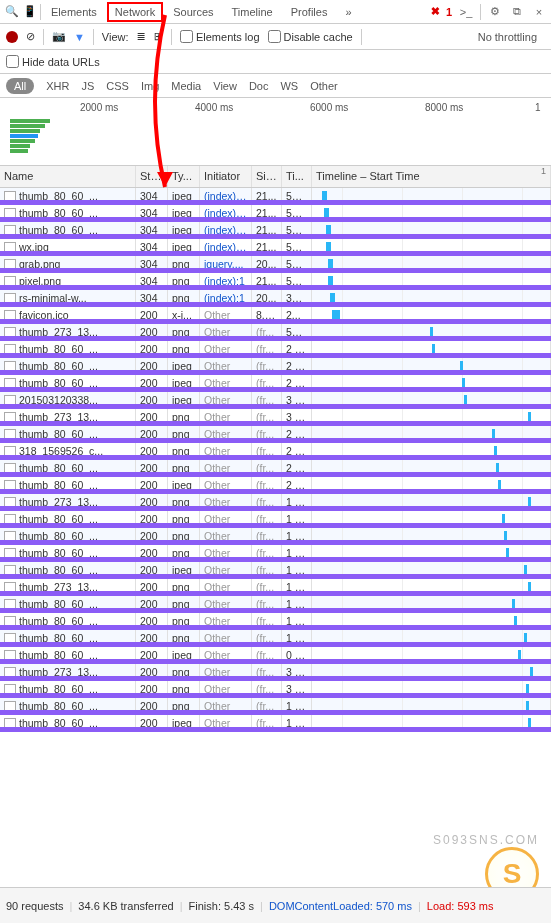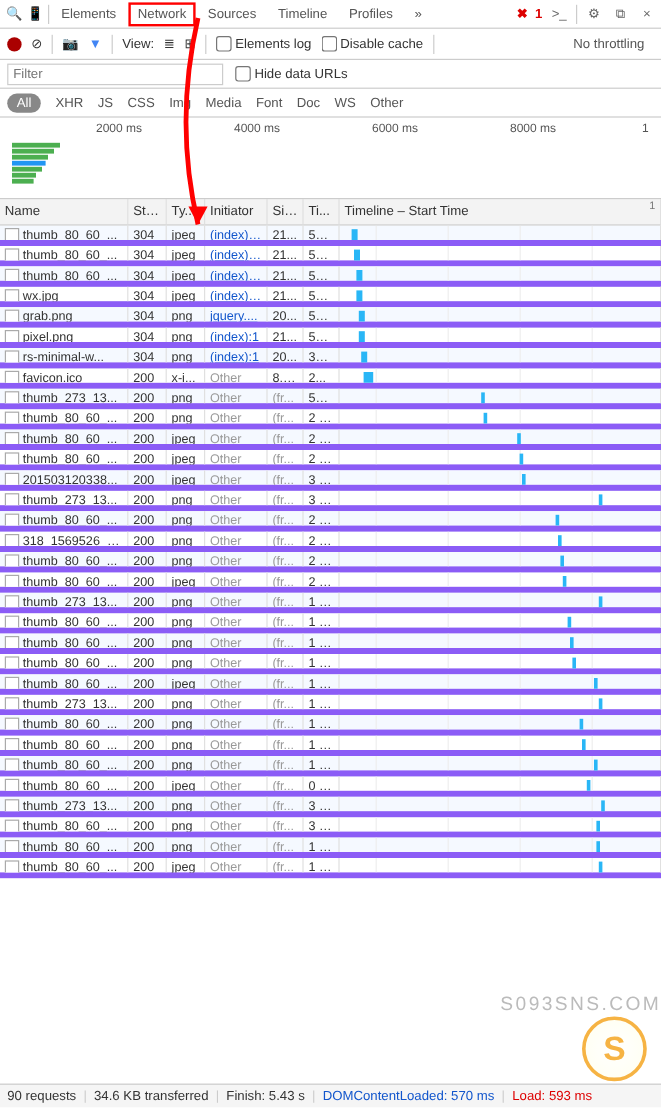--- a/index.html
+++ b/index.html
@@ -20,43 +20,43 @@
 .filter-input{width:180px;height:18px;border:1px solid #ccc;padding:0 4px;color:#999}
 .typebar{height:24px;border-bottom:1px solid #ccc;display:flex;align-items:center;padding:0 6px;gap:12px}
 .pill{background:#888;color:#fff;padding:2px 8px;border-radius:8px}
 .tfilter{color:#555;cursor:pointer}
 .overview{height:68px;border-bottom:1px solid #ccc;position:relative}
 .ovtick{position:absolute;top:4px;font-size:10px;color:#555}
 .ovbars{position:absolute;top:20px;left:10px}
 .ovbar{height:4px;background:#4caf50;margin:1px 0}
 .hdr{height:22px;border-bottom:1px solid #ccc;display:flex;background:#f3f3f3}
 .col{border-right:1px solid #e0e0e0;padding:4px 4px;overflow:hidden;white-space:nowrap;text-overflow:ellipsis}
-.c-name{width:107px}
+.c-name{width:136px}
 .c-status{width:32px}
 .c-type{width:32px}
 .c-init{width:52px}
 .c-size{width:30px}
 .c-time{width:30px}
 .c-tl{flex:1;position:relative}
 .rows{overflow:hidden}
 .row{height:17px;display:flex;border-bottom:5px solid #8b5cf6}
 .row:nth-child(odd){background:#f5f9ff}
 .row .col{padding:2px 4px;font-size:10.5px}
 .c-name .ico{display:inline-block;width:12px;height:12px;border:1px solid #aaa;margin-right:3px;vertical-align:middle;background:#fff}
 .link{color:#15c;text-decoration:underline}
 .grey{color:#999}
 .tlbar{position:absolute;height:10px;top:3px;background:#29b6f6}
 .tlgrid{position:absolute;top:0;bottom:0;width:1px;background:#eee}
 .arrow{position:absolute;z-index:10;pointer-events:none}
-.footer{position:absolute;bottom:0;left:0;right:0;height:20px;border-top:1px solid #ccc;background:#f5f5f5;display:flex;align-items:center;padding:0 6px;gap:6px;font-size:10.5px;color:#555}
+.footer{position:absolute;bottom:0;left:0;right:0;height:36px;border-top:1px solid #ccc;background:#f5f5f5;display:flex;align-items:center;padding:0 6px;gap:6px;font-size:10.5px;color:#555}
 .footer .sep2{color:#ccc}
 .blue{color:#15c}
 .red{color:#d00}
 .watermark{position:absolute;right:12px;bottom:22px;width:54px;height:54px;border-radius:50%;border:3px solid #f5a623;display:flex;align-items:center;justify-content:center;font-size:28px;font-weight:bold;color:#f5a623;opacity:.85;background:radial-gradient(#fff,#ffe)}
-.wmtxt{position:absolute;right:0;bottom:76px;font-size:16px;color:#bbb;letter-spacing:2px}
+.wmtxt{position:absolute;right:12px;bottom:76px;font-size:12px;color:#bbb;letter-spacing:2px}
 .onecol{position:absolute;right:4px;top:0;font-size:9px;color:#777}
 </style>
 </head>
 <body>
 
 <div class="tabbar">
   <span class="icon">🔍</span>
   <span class="icon">📱</span>
   <div class="sep"></div>
   <span class="tab">Elements</span>
@@ -93,35 +93,34 @@
     </label>
   <label class="chk">
       <input type="checkbox" style="">
       <span>Disable cache</span>
     </label>
   <div class="sep"></div>
   <span class="throttle">No throttling</span>
 </div>
 
 <div class="filterbar">
-  <input class="filter-input" placeholder="Filter" style="">
   <label class="chk">
       <input type="checkbox" style="">
       <span>Hide data URLs</span>
     </label>
 </div>
 
 <div class="typebar">
   <span class="pill">All</span>
   <span class="tfilter">XHR</span>
   <span class="tfilter">JS</span>
   <span class="tfilter">CSS</span>
   <span class="tfilter">Img</span>
   <span class="tfilter">Media</span>
-  <span class="tfilter">Font</span>
+  <span class="tfilter">View</span>
   <span class="tfilter">Doc</span>
   <span class="tfilter">WS</span>
   <span class="tfilter">Other</span>
 </div>
 
 <div class="overview">
   <span class="ovtick" style="left:80px">2000 ms</span>
   <span class="ovtick" style="left:195px">4000 ms</span>
   <span class="ovtick" style="left:310px">6000 ms</span>
   <span class="ovtick" style="left:425px">8000 ms</span>

